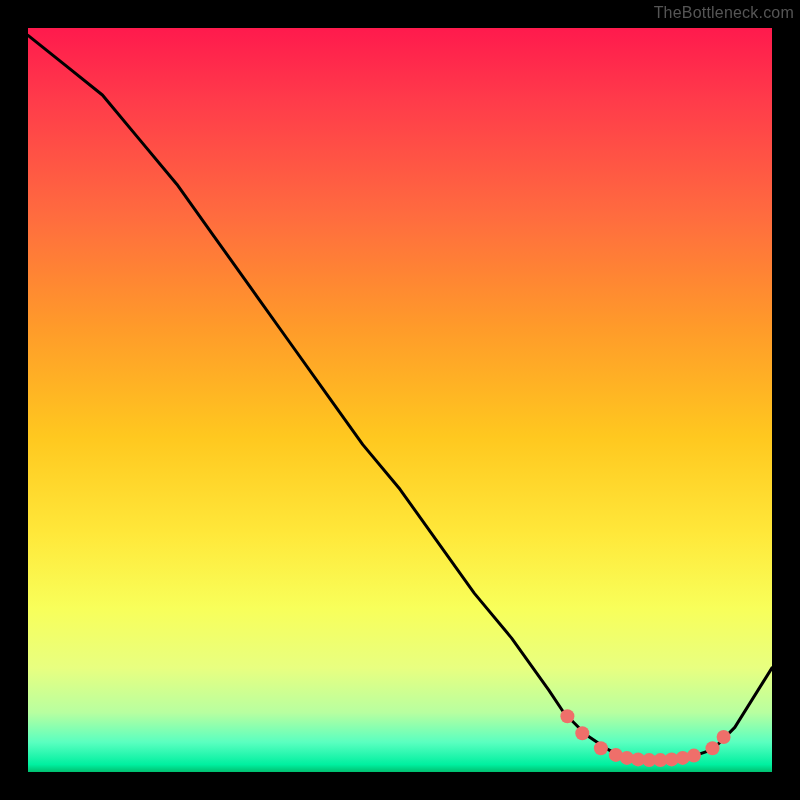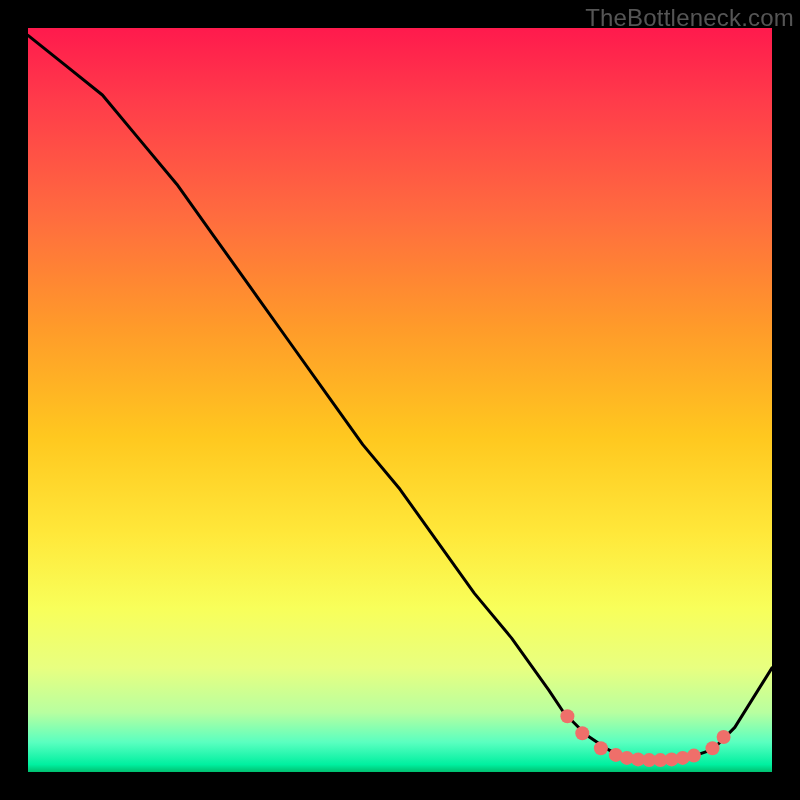--- a/index.html
+++ b/index.html
@@ -38,21 +38,21 @@
       #5affc0 96%,
       #00f0a0 99%,
       #00c070 100%
     );
   }
   .watermark {
     position: absolute;
     top: 4px;
     right: 6px;
     color: #555;
-    font-size: 24px;
+    font-size: 16px;
     font-weight: 500;
     letter-spacing: 0.2px;
     z-index: 20;
   }
   svg.overlay {
     position: absolute;
     top: 0;
     left: 0;
   }
 </style>

